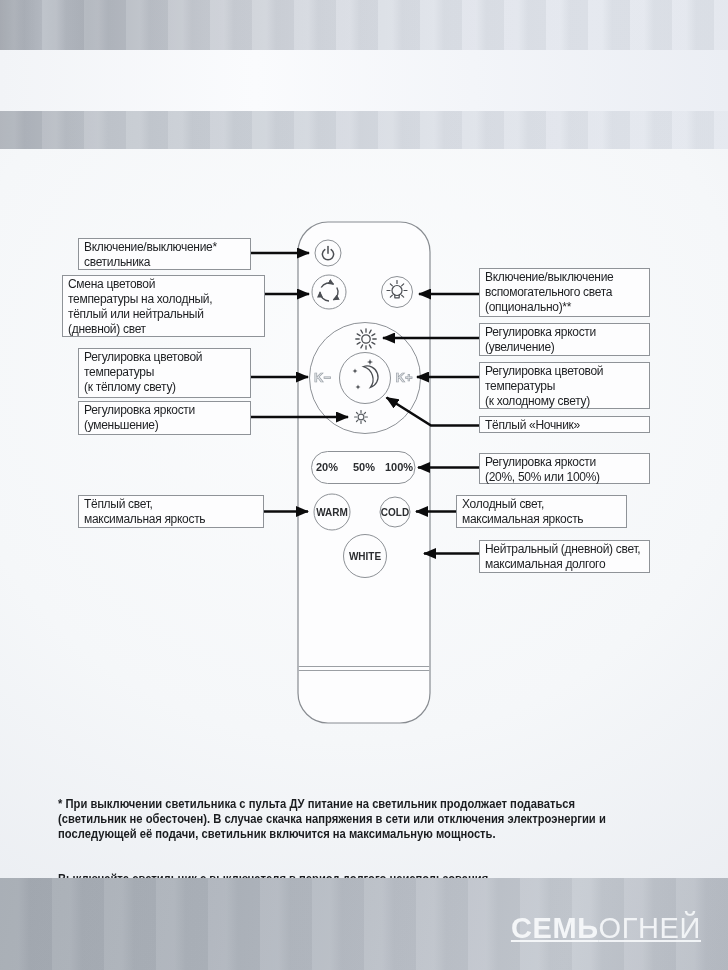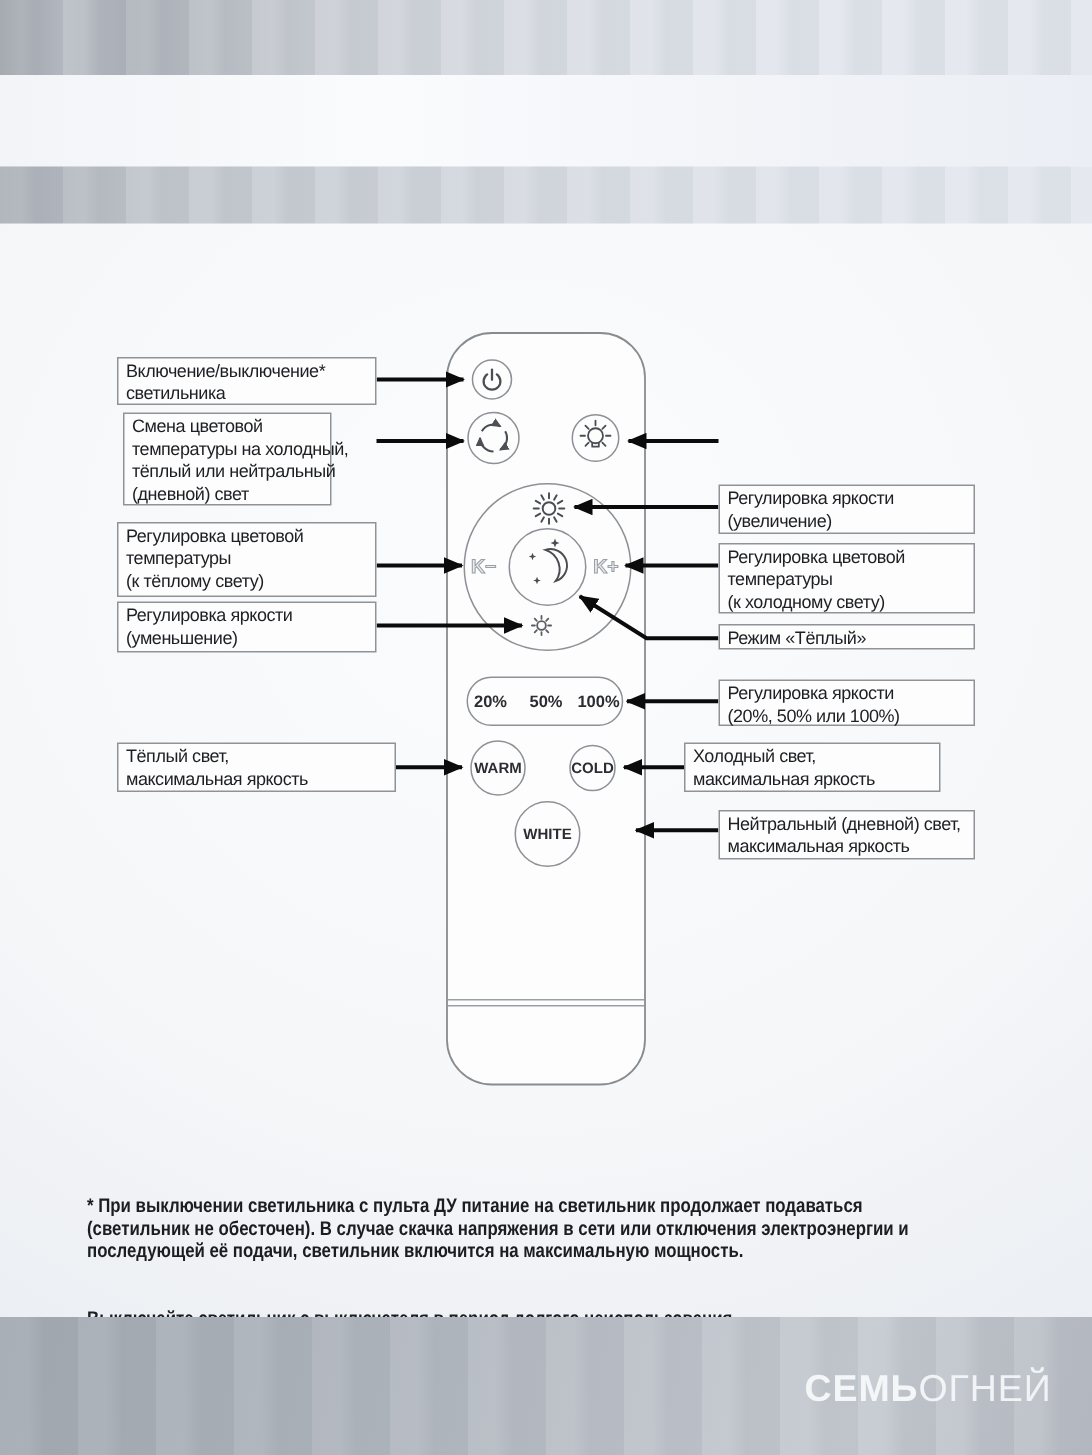--- a/index.html
+++ b/index.html
@@ -44,21 +44,21 @@
   }
   .overlay{position:absolute;left:0;top:0;width:728px;height:970px;}
   .footnotes{
     position:absolute;left:58px;top:766px;
     font-size:13.2px;line-height:15px;font-weight:700;color:#1b1d20;
     transform:scaleX(0.85);transform-origin:left top;white-space:pre;
   }
   .fn{white-space:pre;}
   .logo{
     position:absolute;right:27px;top:912px;
-    font-size:25px;color:#f4f6f8;letter-spacing:0.6px;white-space:nowrap;
+    font-size:29px;color:#f4f6f8;letter-spacing:0.6px;white-space:nowrap;text-decoration:underline;
   }
   .logo-bold{font-weight:700;}
   .logo-light{font-weight:400;opacity:0.96;}
 </style>
 </head>
 <body>
 
 <div class="page">
 
   <div class="band band-top"></div>
@@ -171,44 +171,47 @@
       <line x1="479" y1="377" x2="417" y2="377" marker-end="url(#ah)"></line>
       <polyline points="479,425.5 431,425.5 386.5,397.5" marker-end="url(#ah)"></polyline>
       <line x1="479" y1="467.5" x2="418" y2="467.5" marker-end="url(#ah)"></line>
       <line x1="479" y1="511.5" x2="416" y2="511.5" marker-end="url(#ah)"></line>
       <line x1="479" y1="553.5" x2="424" y2="553.5" marker-end="url(#ah)"></line>
     </g>
   </svg>
 
   <div class="cbox" style="left:78px;top:238px;width:173px;height:32px">Включение/выключение*
 светильника</div>
-  <div class="cbox" style="left:82px;top:275px;width:139px;height:62px">Смена цветовой
+  <div class="cbox" style="left:62px;top:275px;width:203px;height:62px">Смена цветовой
 температуры на холодный,
 тёплый или нейтральный
 (дневной) свет</div>
   <div class="cbox" style="left:78px;top:348px;width:173px;height:50px">Регулировка цветовой
 температуры
 (к тёплому свету)</div>
   <div class="cbox" style="left:78px;top:401px;width:173px;height:34px">Регулировка яркости
 (уменьшение)</div>
   <div class="cbox" style="left:78px;top:495px;width:186px;height:33px">Тёплый свет,
 максимальная яркость</div>
 
+  <div class="cbox" style="left:479px;top:268px;width:171px;height:49px">Включение/выключение
+вспомогательного света
+(опционально)**</div>
   <div class="cbox" style="left:479px;top:323px;width:171px;height:33px">Регулировка яркости
 (увеличение)</div>
   <div class="cbox" style="left:479px;top:362px;width:171px;height:47px">Регулировка цветовой
 температуры
 (к холодному свету)</div>
-  <div class="cbox" style="left:479px;top:416px;width:171px;height:17px">Режим «Тёплый»</div>
+  <div class="cbox" style="left:479px;top:416px;width:171px;height:17px">Тёплый «Ночник»</div>
   <div class="cbox" style="left:479px;top:453px;width:171px;height:31px">Регулировка яркости
 (20%, 50% или 100%)</div>
   <div class="cbox" style="left:456px;top:495px;width:171px;height:33px">Холодный свет,
 максимальная яркость</div>
   <div class="cbox" style="left:479px;top:540px;width:171px;height:33px">Нейтральный (дневной) свет,
-максимальная яркость</div>
+максимальная долгого</div>
 
   <div class="footnotes">
     <div class="fn">* При выключении светильника с пульта ДУ питание на светильник продолжает подаваться
 (светильник не обесточен). В случае скачка напряжения в сети или отключения электроэнергии и
 последующей её подачи, светильник включится на максимальную мощность.</div>
     <div class="fn">Выключайте светильник с выключателя в период долгого неиспользования.</div>
     <div class="fn">** Функция доступна не во всех моделях.</div>
     <div class="fn">*** Зона действия ДУ 6-8 метров без видимых препятствий и заграждений.</div>
     
   </div>

